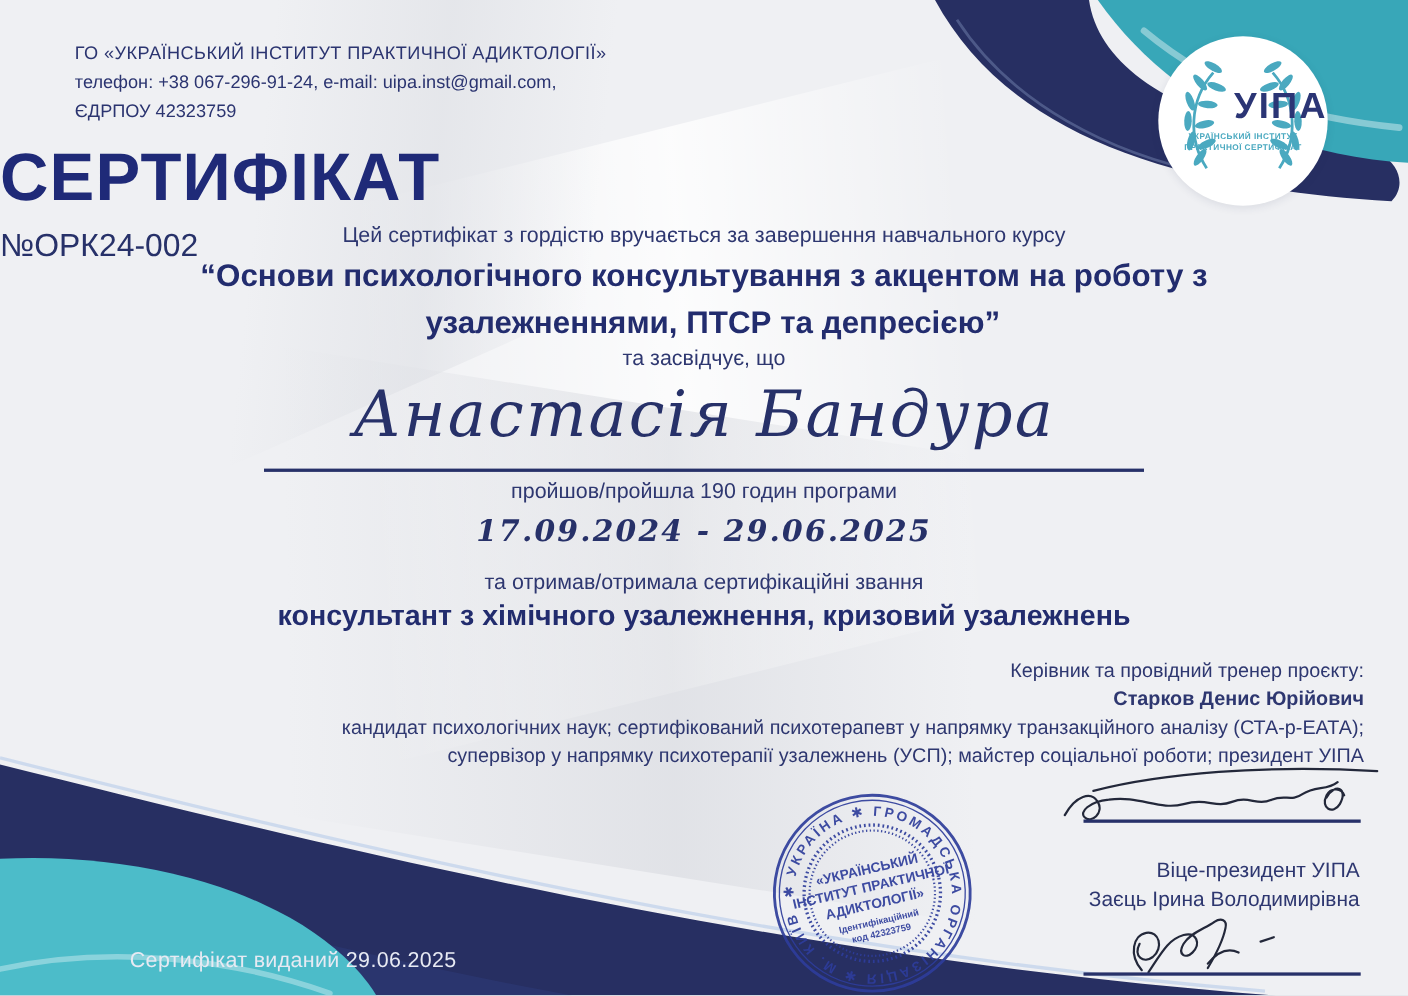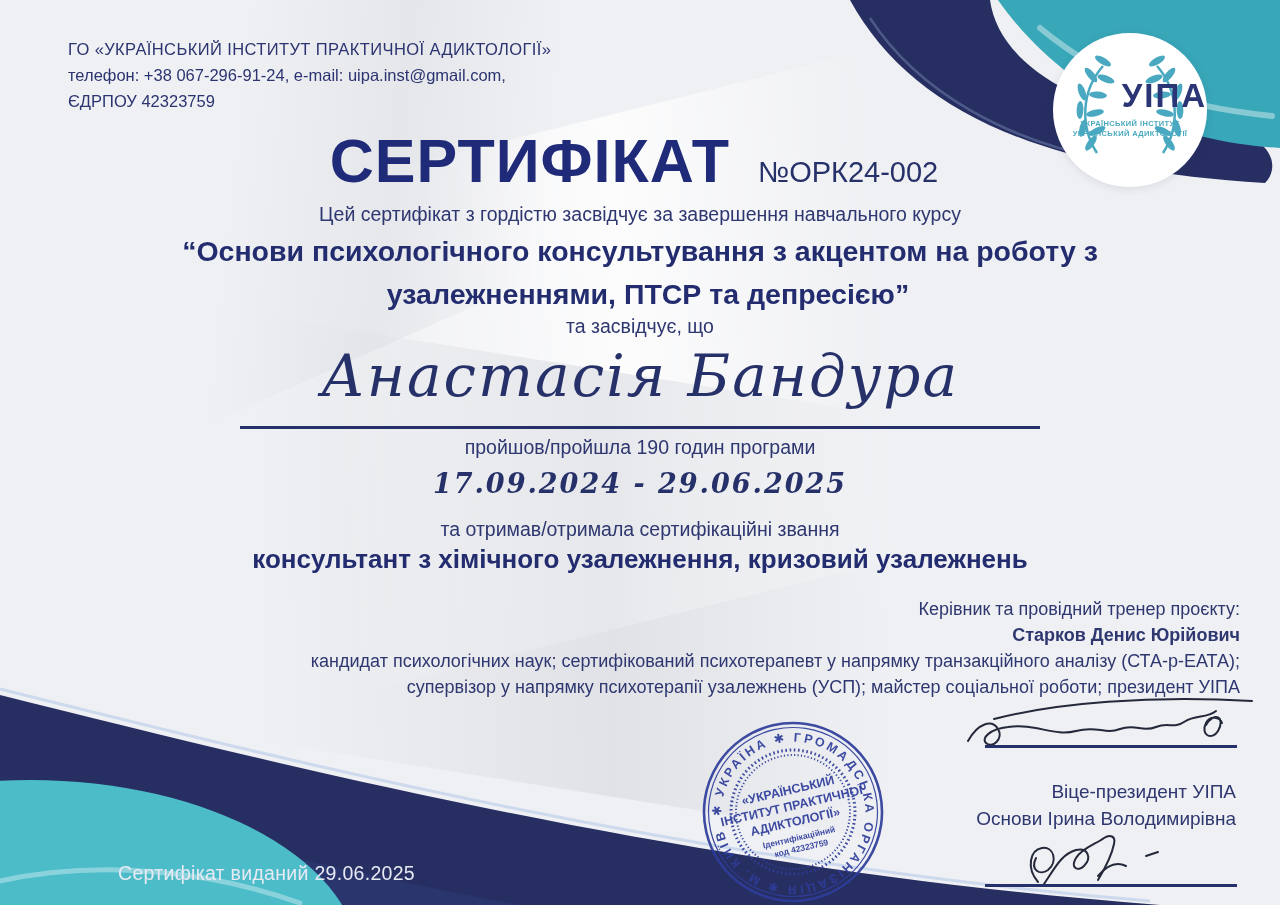--- a/index.html
+++ b/index.html
@@ -47,21 +47,21 @@
     position:absolute;left:0;right:0;top:44px;text-align:right;
     font-size:33px;font-weight:700;letter-spacing:2px;color:#2b3575;
   }
   .logo-sub{
     position:absolute;left:0;right:0;top:86px;text-align:center;
     font-size:7.5px;line-height:10px;letter-spacing:.4px;color:#4aa9c0;font-weight:700;
   }
 
   .title-row{
     position:absolute;left:0;right:12px;top:126px;
-    display:flex;justify-content:center;align-items:baseline;gap:28px;
+    display:flex;justify-content:center;align-items:baseline;gap:12px;flex-direction:column;
   }
   .title-main{
     font-size:61px;font-weight:700;letter-spacing:1px;color:#1f2a78;
   }
   .title-num{font-size:29px;font-weight:500;color:#273169;}
 
   .center-line{position:absolute;left:0;right:0;text-align:center;}
   .intro{top:203px;font-size:19.5px;color:#2e3770;}
   .course{font-size:28.5px;font-weight:700;color:#222c6e;line-height:43px;}
   .course1{top:230px;}
@@ -172,30 +172,30 @@
           <ellipse cx="45" cy="62" rx="9" ry="3.4" transform="rotate(5 45 62)"></ellipse>
           <ellipse cx="38" cy="42" rx="9" ry="3.4" transform="rotate(-130 38 42)"></ellipse>
           <ellipse cx="53" cy="46" rx="9" ry="3.4" transform="rotate(20 53 46)"></ellipse>
           <ellipse cx="50" cy="28" rx="9" ry="3.4" transform="rotate(-150 50 28)"></ellipse>
         </g>
       </g>
     </svg>
     <div class="logo-abbr">УІПА</div>
     <div class="logo-sub">
       <div>УКРАЇНСЬКИЙ ІНСТИТУТ</div>
-      <div>УКРАЇНСЬКИЙ АДИКТОЛОГІЇ</div>
+      <div>ПРАКТИЧНОЇ СЕРТИФІКАТ</div>
     </div>
   </div>
 
   <div class="title-row">
     <span class="title-main">СЕРТИФІКАТ</span>
     <span class="title-num">№ОРК24-002</span>
   </div>
 
-  <div class="center-line intro">Цей сертифікат з гордістю засвідчує за завершення навчального курсу</div>
+  <div class="center-line intro">Цей сертифікат з гордістю вручається за завершення навчального курсу</div>
   <div class="center-line course course1">“Основи психологічного консультування з акцентом на роботу з</div>
   <div class="center-line course course2">узалежненнями, ПТСР та депресією”</div>
   <div class="center-line recipient">Анастасія Бандура</div>
 
   <div class="center-line certifies">та засвідчує, що</div>
   <div class="name-line"></div>
 
   <div class="center-line hours">пройшов/пройшла 190 годин програми</div>
   <div class="center-line dates">17.09.2024 - 29.06.2025</div>
   <div class="center-line received">та отримав/отримала сертифікаційні звання</div>
@@ -212,21 +212,21 @@
     <g fill="none" stroke="#23283a" stroke-width="2" stroke-linecap="round">
       <path d="M8,48 C18,30 32,26 38,36 C44,46 32,56 26,50 C21,45 30,36 48,34 C76,30 94,44 116,38 C138,32 144,42 160,36 C176,30 182,40 196,34 C208,29 214,36 224,29 C236,21 246,26 256,18"></path>
       <path d="M34,26 C96,10 190,2 292,8"></path>
       <path d="M246,32 C254,18 266,24 258,38 C252,48 240,42 246,30 C250,22 260,24 262,30"></path>
     </g>
   </svg>
   <div class="sig-line1"></div>
 
   <div class="vp-block">
     <div>Віце-президент УІПА</div>
-    <div>Основи Ірина Володимирівна</div>
+    <div>Заєць Ірина Володимирівна</div>
   </div>
 
   <svg class="sig2" width="200" height="62" viewBox="0 0 200 62">
     <g fill="none" stroke="#23283a" stroke-width="2" stroke-linecap="round">
       <path d="M38,56 C26,42 30,24 42,22 C54,20 58,36 48,44 C40,50 30,44 36,32"></path>
       <path d="M44,58 C56,40 62,28 76,24 C88,21 92,32 84,40 C78,46 70,42 76,32 C82,22 96,18 104,12 C110,8 116,10 114,18 C112,28 104,44 98,54"></path>
       <path d="M98,50 C108,38 118,36 126,40"></path>
       <path d="M146,30 L158,26"></path>
     </g>
   </svg>

